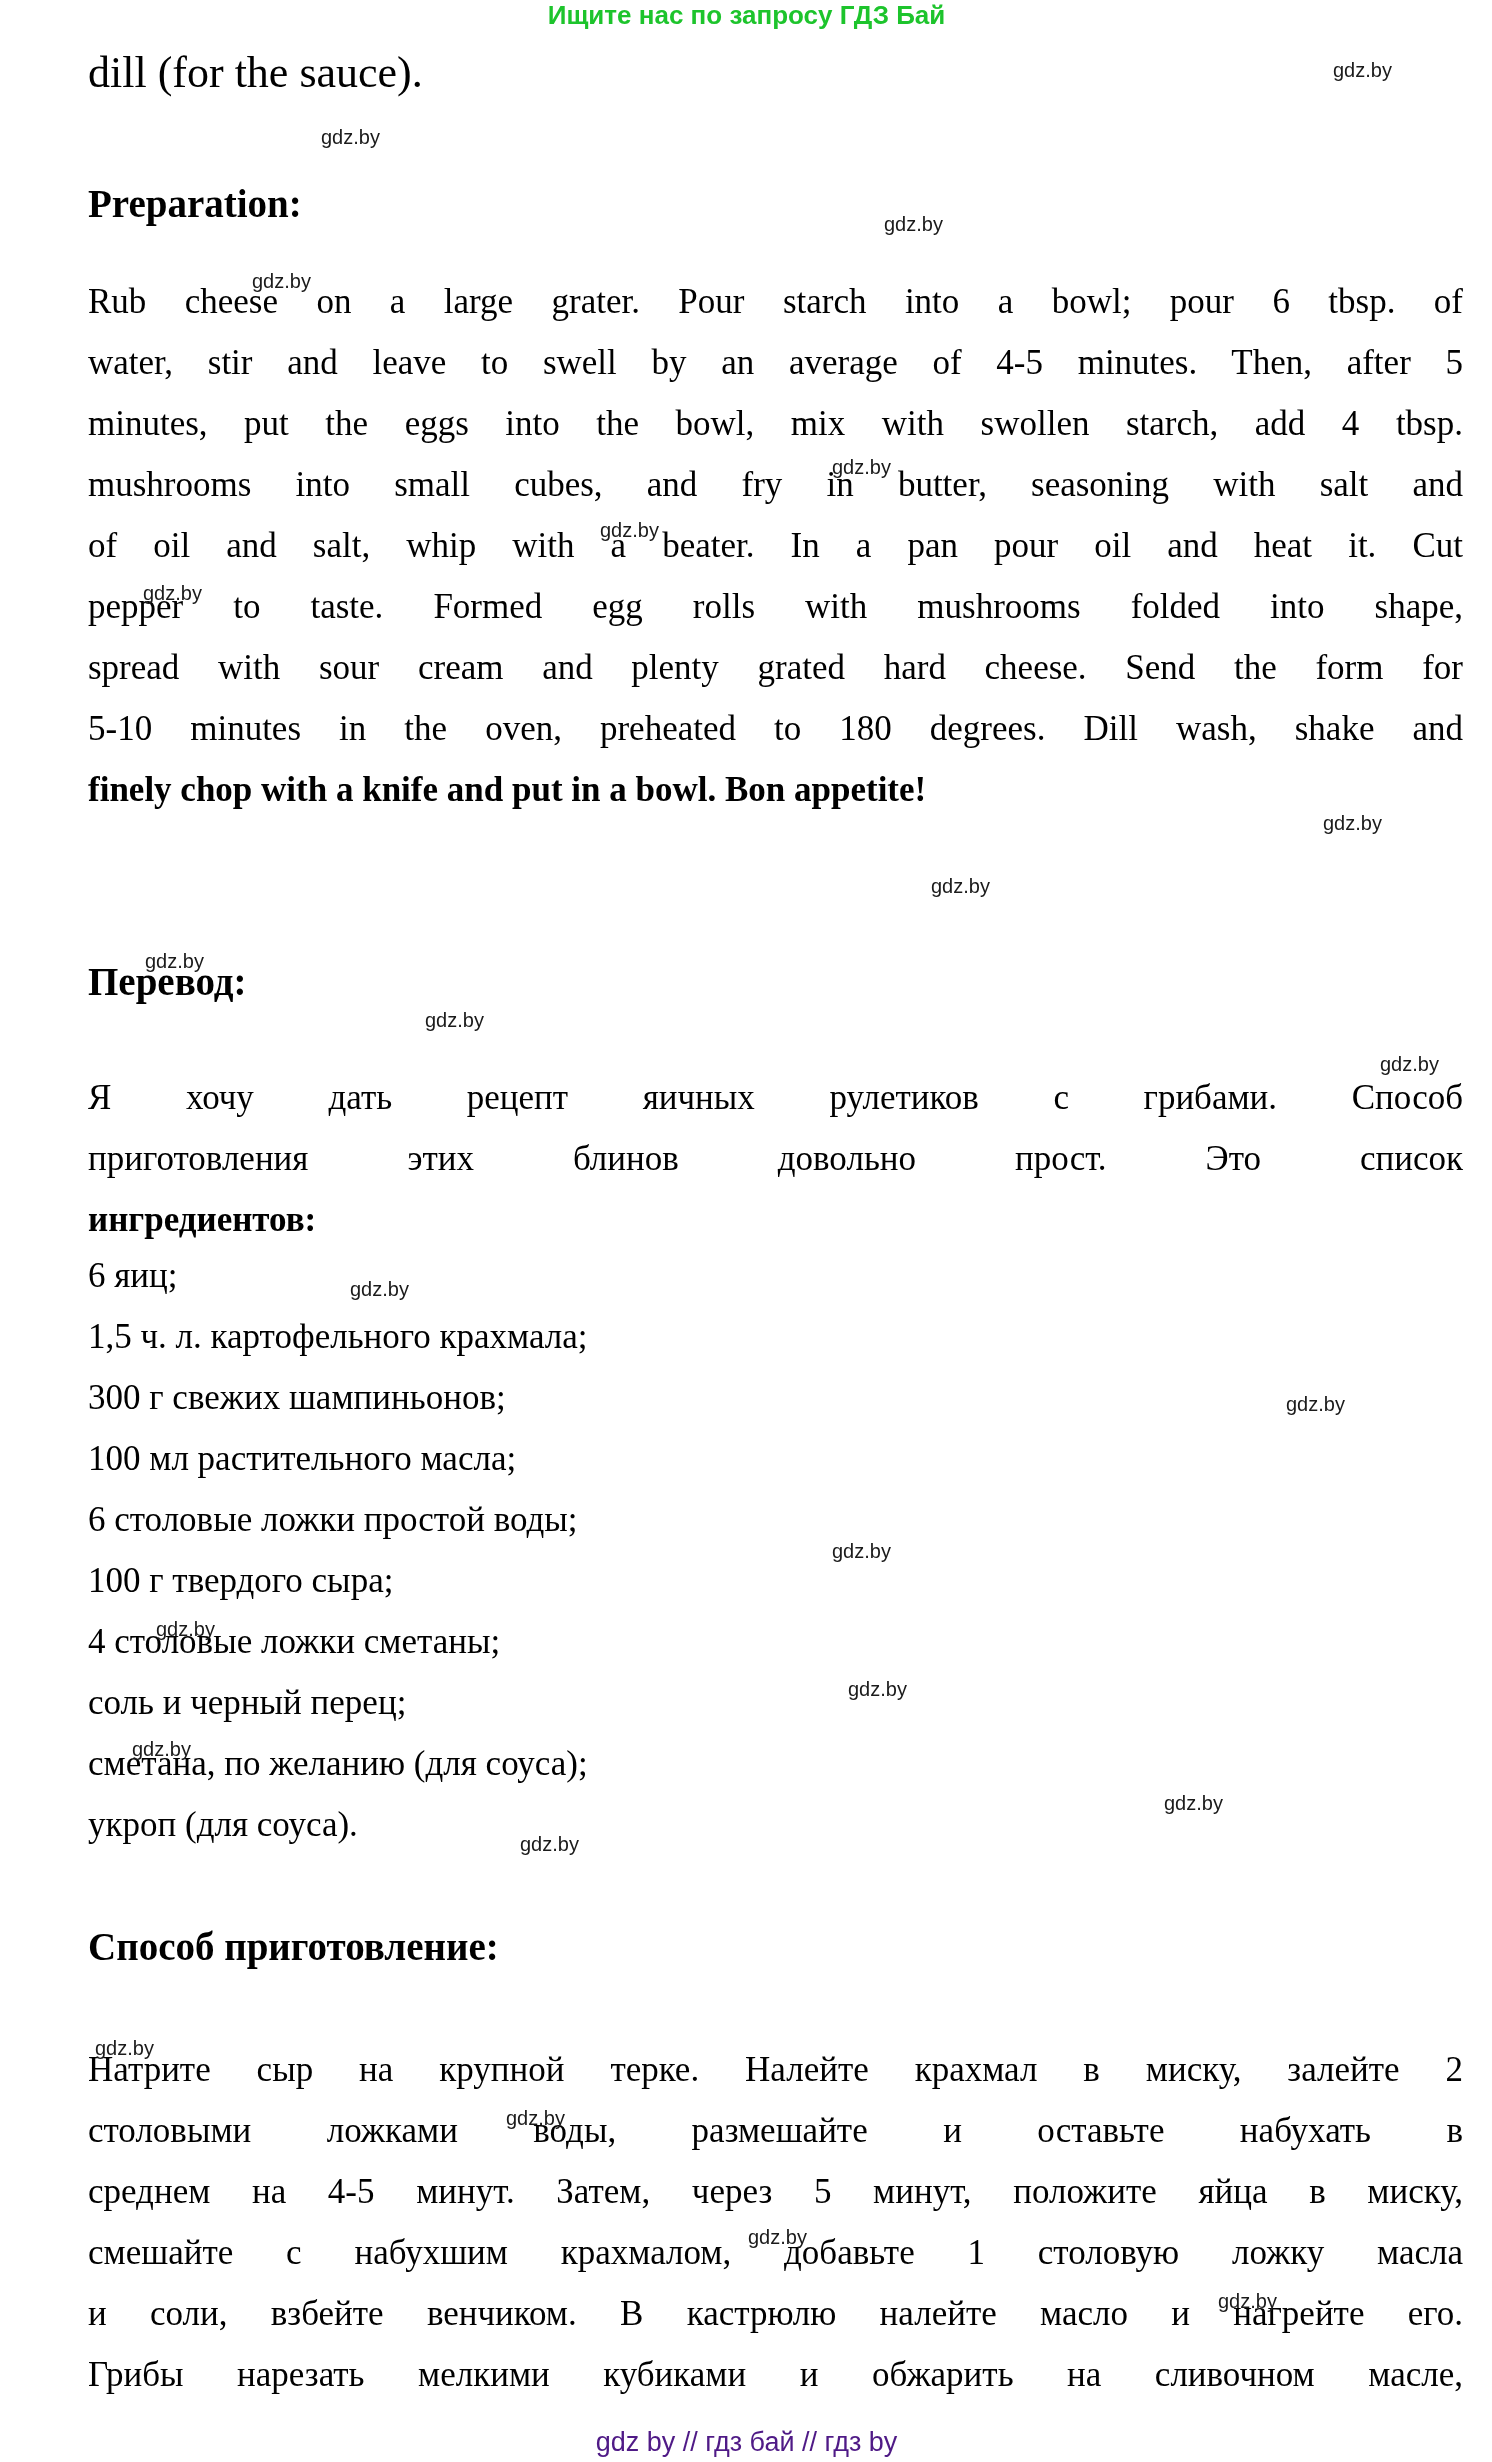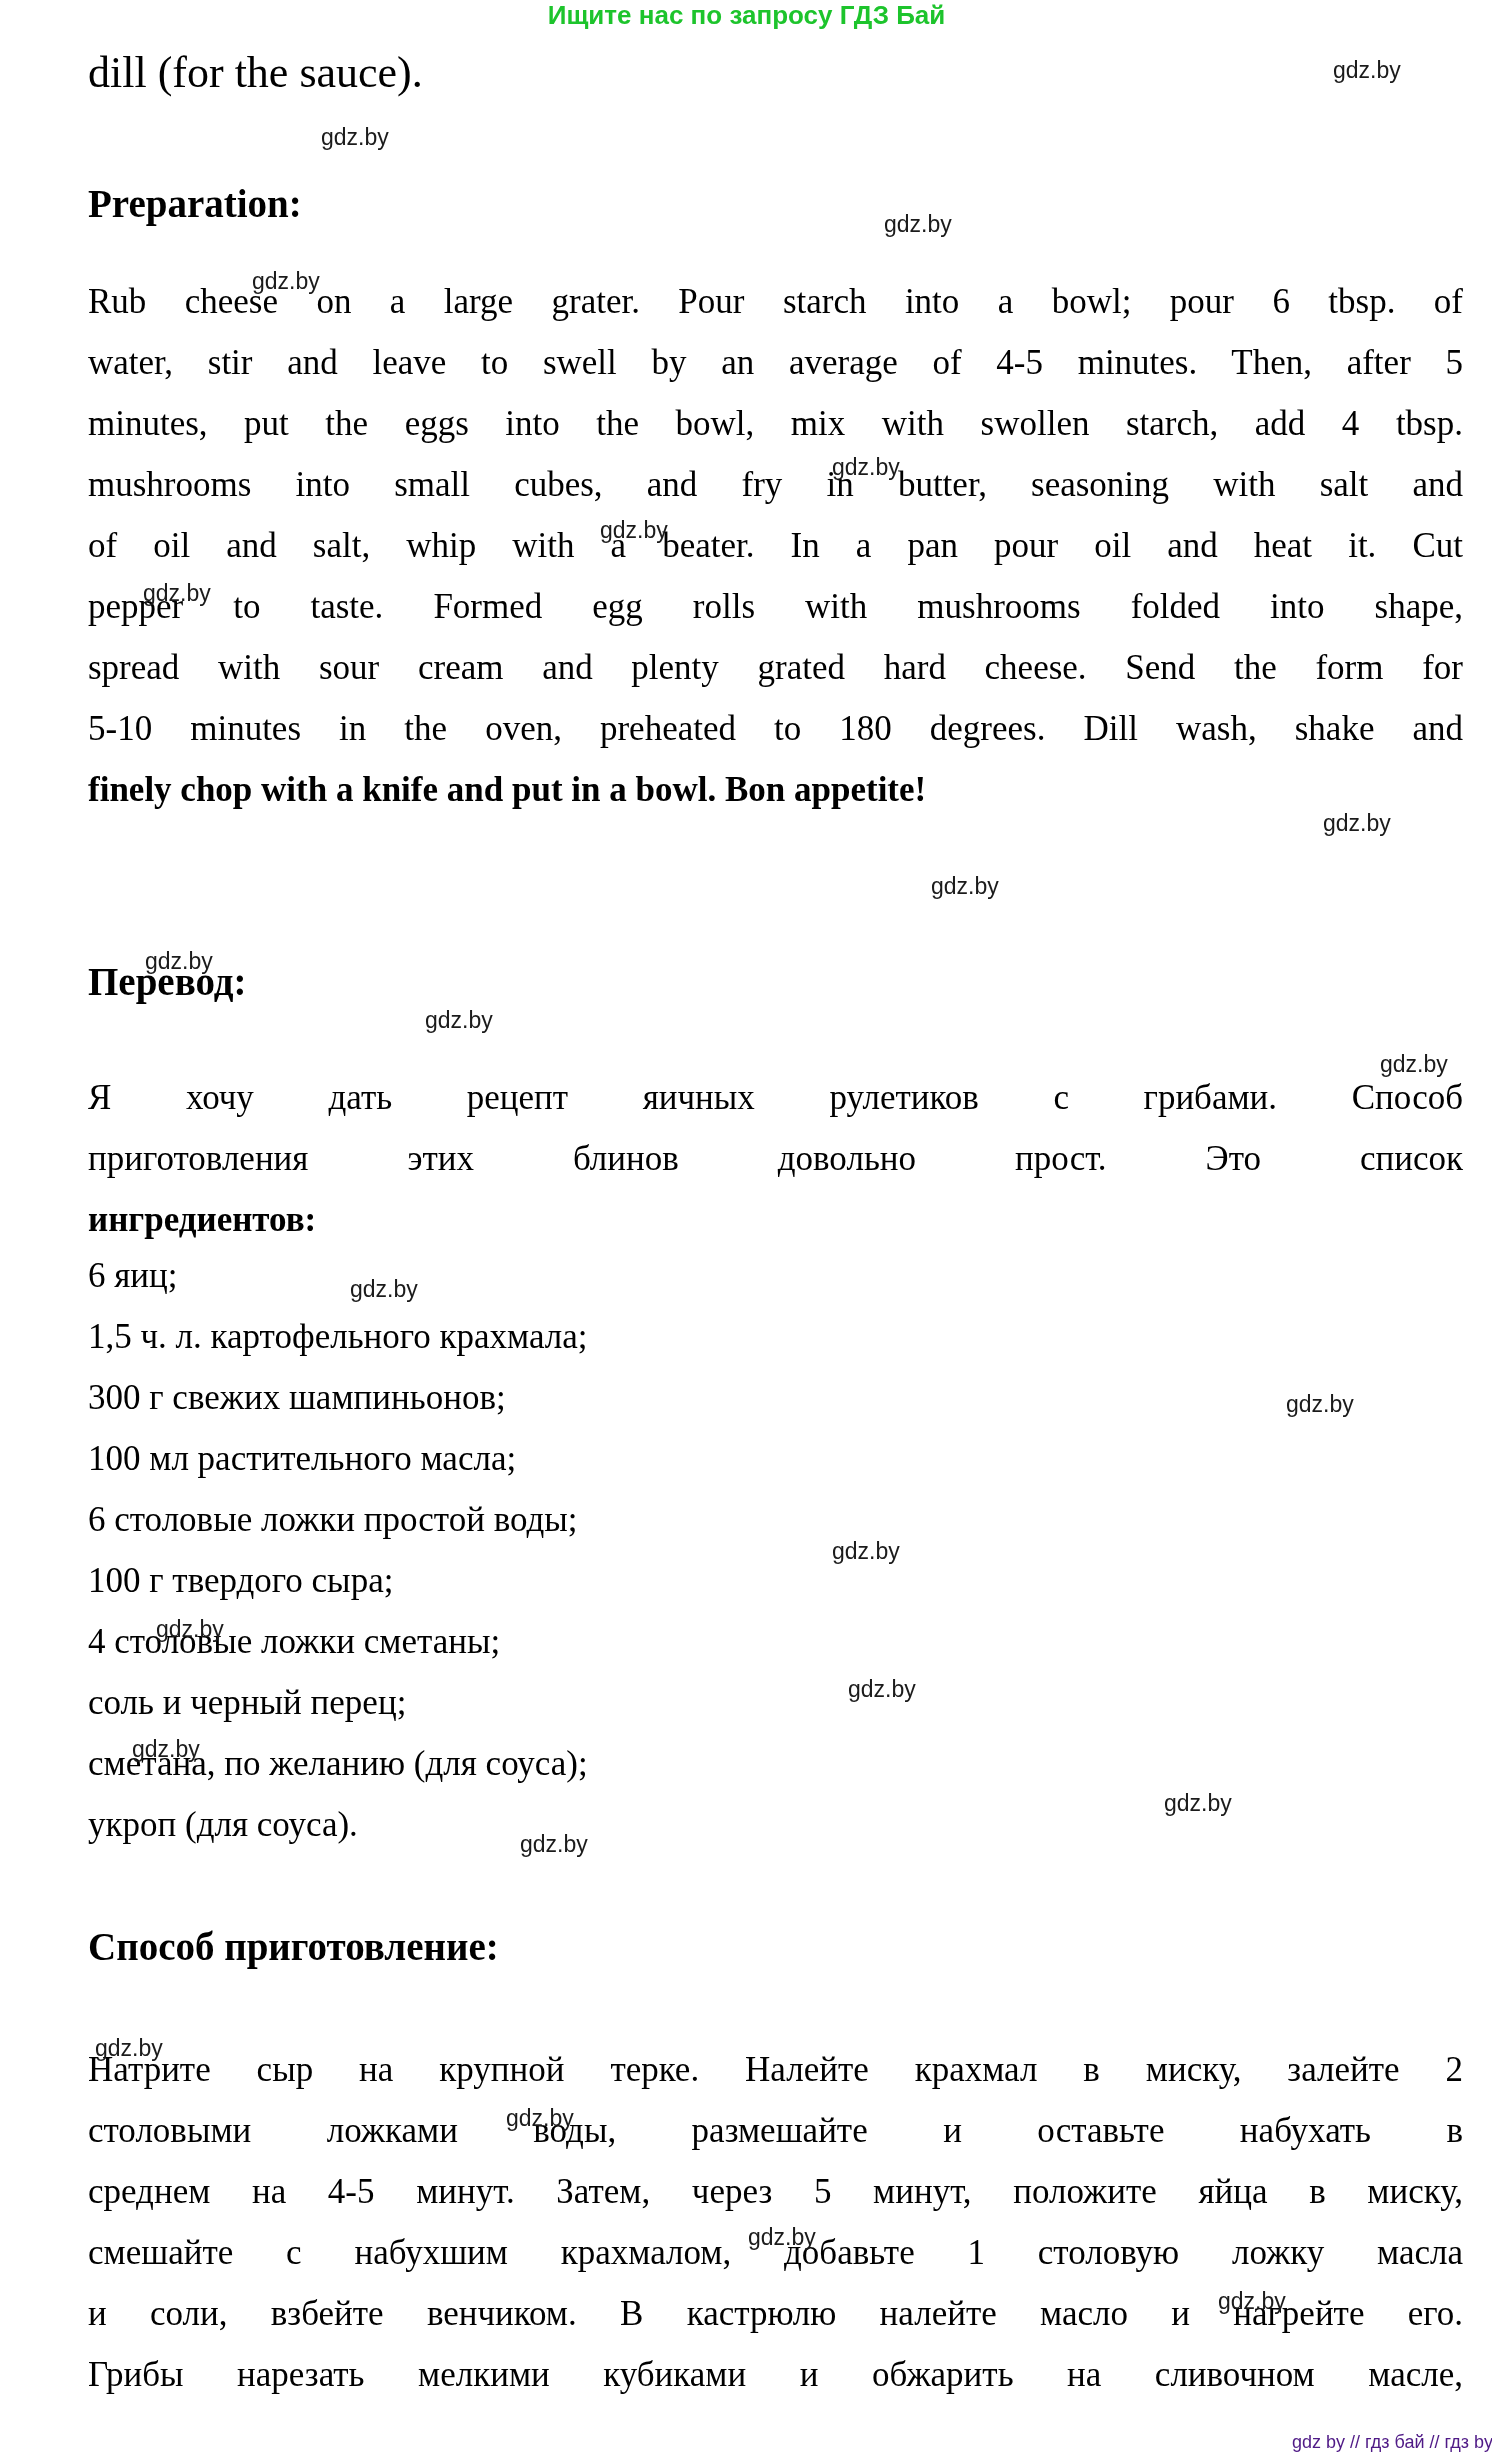--- a/index.html
+++ b/index.html
@@ -52,32 +52,32 @@
     position:absolute;
     left:88px;
     width:1375px;
     font-size:35px;
     line-height:61px;
   }
   .li{ height:61px; text-align:left; }
   .wm{
     position:absolute;
     font-family:"Liberation Sans", sans-serif;
-    font-size:23px;
+    font-size:20px;
     line-height:27px;
     color:#1b1b1b;
     white-space:nowrap;
   }
   .footer{
     position:absolute;
     top:2426px; left:0;
     width:100%;
-    text-align:right;
+    text-align:center;
     font-family:"Liberation Sans", sans-serif;
-    font-size:18px;
+    font-size:27px;
     line-height:33px;
     color:#4f1a86;
   }
 </style>
 </head>
 <body>
 
 <div class="page">
 
   <div class="promo">Ищите нас по запросу ГДЗ Бай</div>

